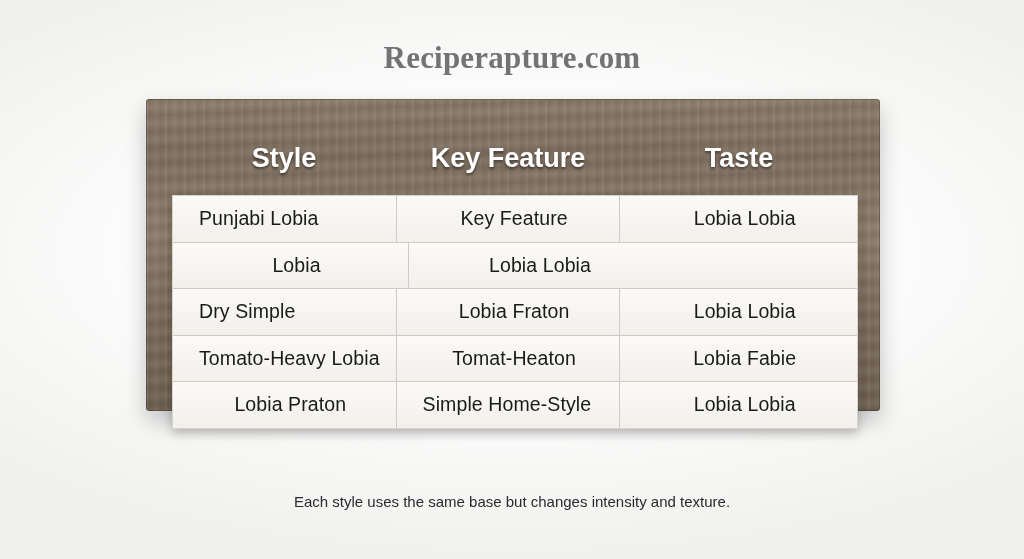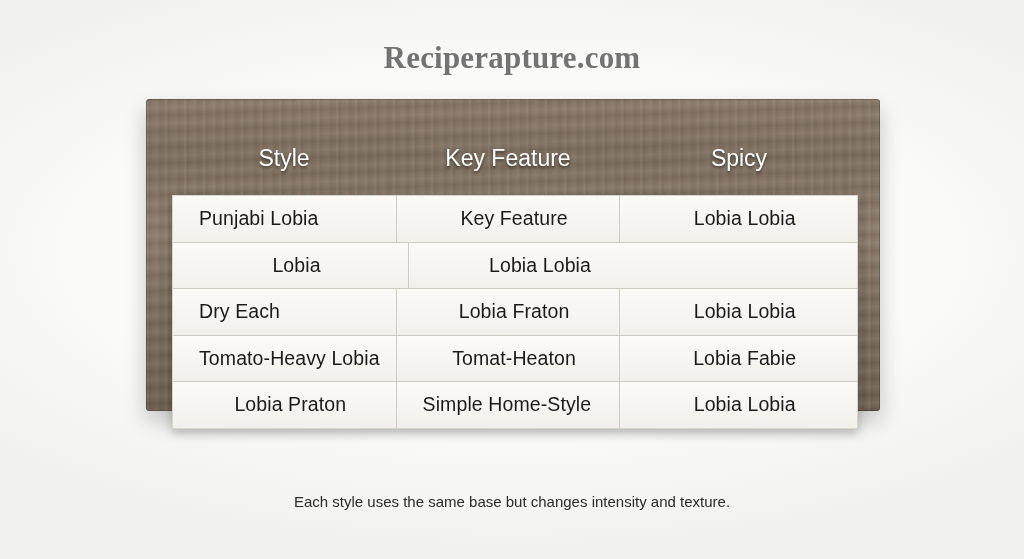--- a/index.html
+++ b/index.html
@@ -75,22 +75,22 @@
   }
 
   
   .head-row {
     display: flex;
     height: 74px;
     align-items: center;
   }
   .head-cell {
     color: #ffffff;
-    font-weight: normal;
-    font-size: 23px;
+    font-weight: bold;
+    font-size: 27px;
     text-align: center;
     text-shadow: 0 2px 3px rgba(0,0,0,0.5);
   }
   .c1 { width: 224px; }
   .c2 { width: 224px; }
   .c3 { width: 238px; }
 
   
   .table-body {
     background: #f7f5f1;
@@ -137,38 +137,38 @@
 <div class="page">
 
   <div class="site-title">Reciperapture.com</div>
 
   <div class="frame">
     <div class="frame-inner">
 
       <div class="head-row">
         <div class="head-cell c1">Style</div>
         <div class="head-cell c2">Key Feature</div>
-        <div class="head-cell c3">Spicy</div>
+        <div class="head-cell c3">Taste</div>
       </div>
 
       <div class="table-body">
 
         <div class="row">
           <div class="cell left c1">Punjabi Lobia</div>
           <div class="cell center c2">Key Feature</div>
           <div class="cell center c3">Lobia Lobia</div>
         </div>
 
         <div class="row">
           <div class="cell center c2">Lobia</div>
           <div class="cell center c3">Lobia Lobia</div>
         </div>
 
         <div class="row">
-          <div class="cell left c1">Dry Each</div>
+          <div class="cell left c1">Dry Simple</div>
           <div class="cell center c2">Lobia Fraton</div>
           <div class="cell center c3">Lobia Lobia</div>
         </div>
 
         <div class="row">
           <div class="cell left c1">Tomato-Heavy Lobia</div>
           <div class="cell center c2">Tomat-Heaton</div>
           <div class="cell center c3">Lobia Fabie</div>
         </div>
 

